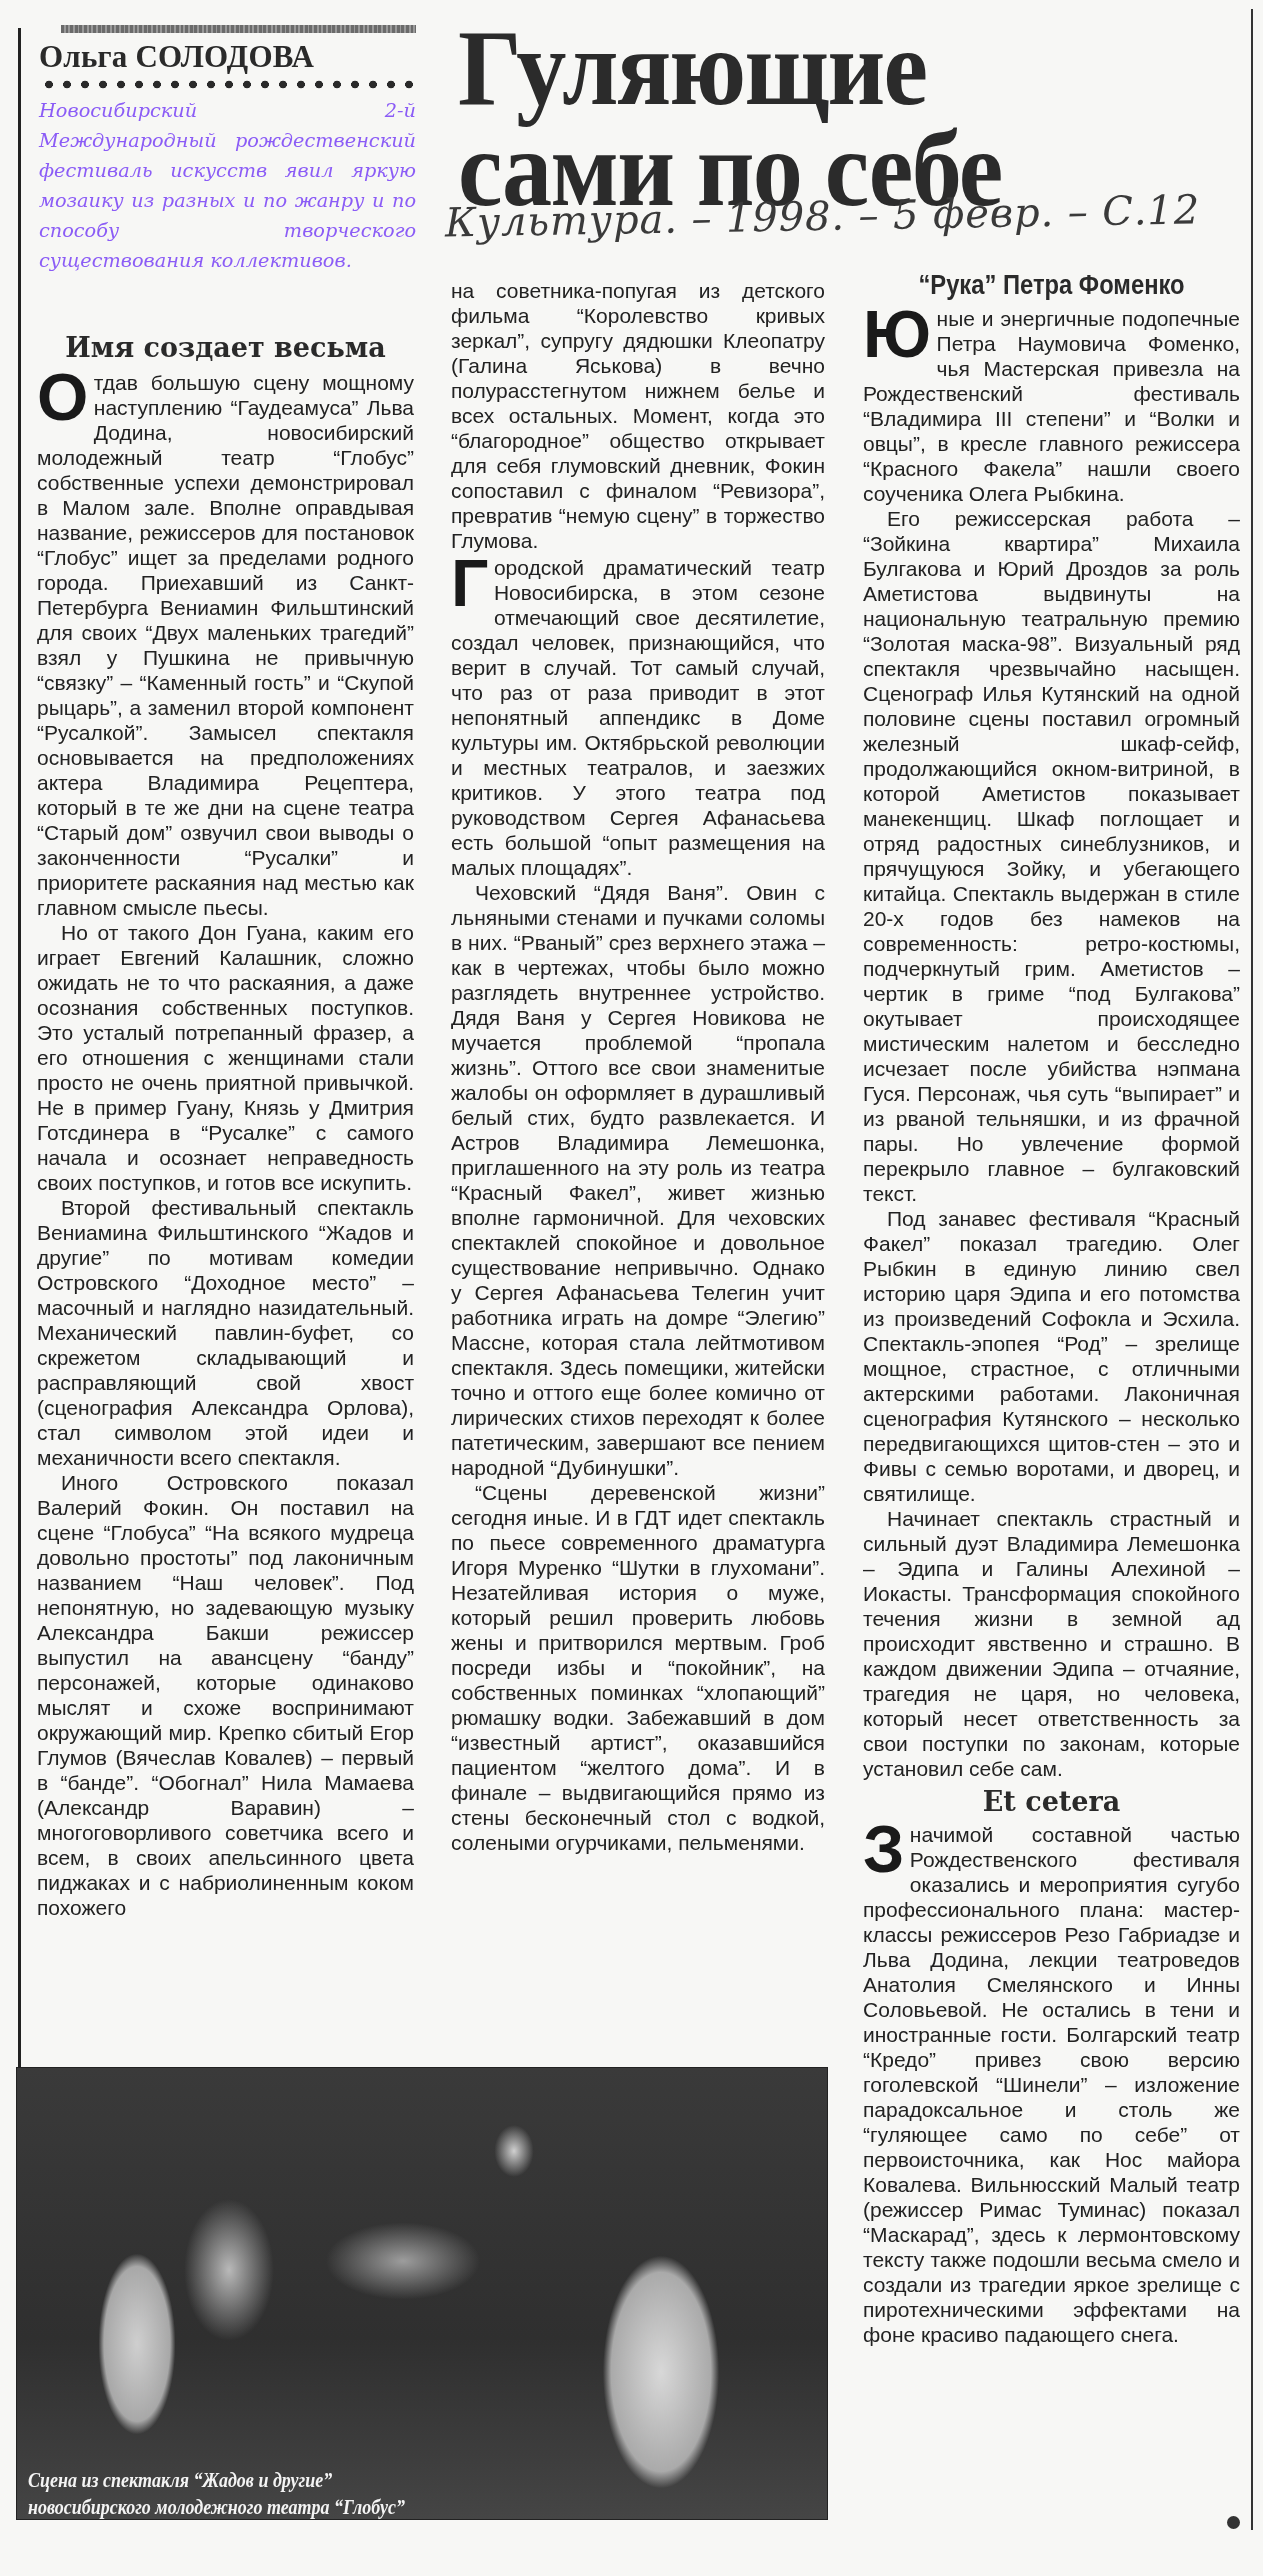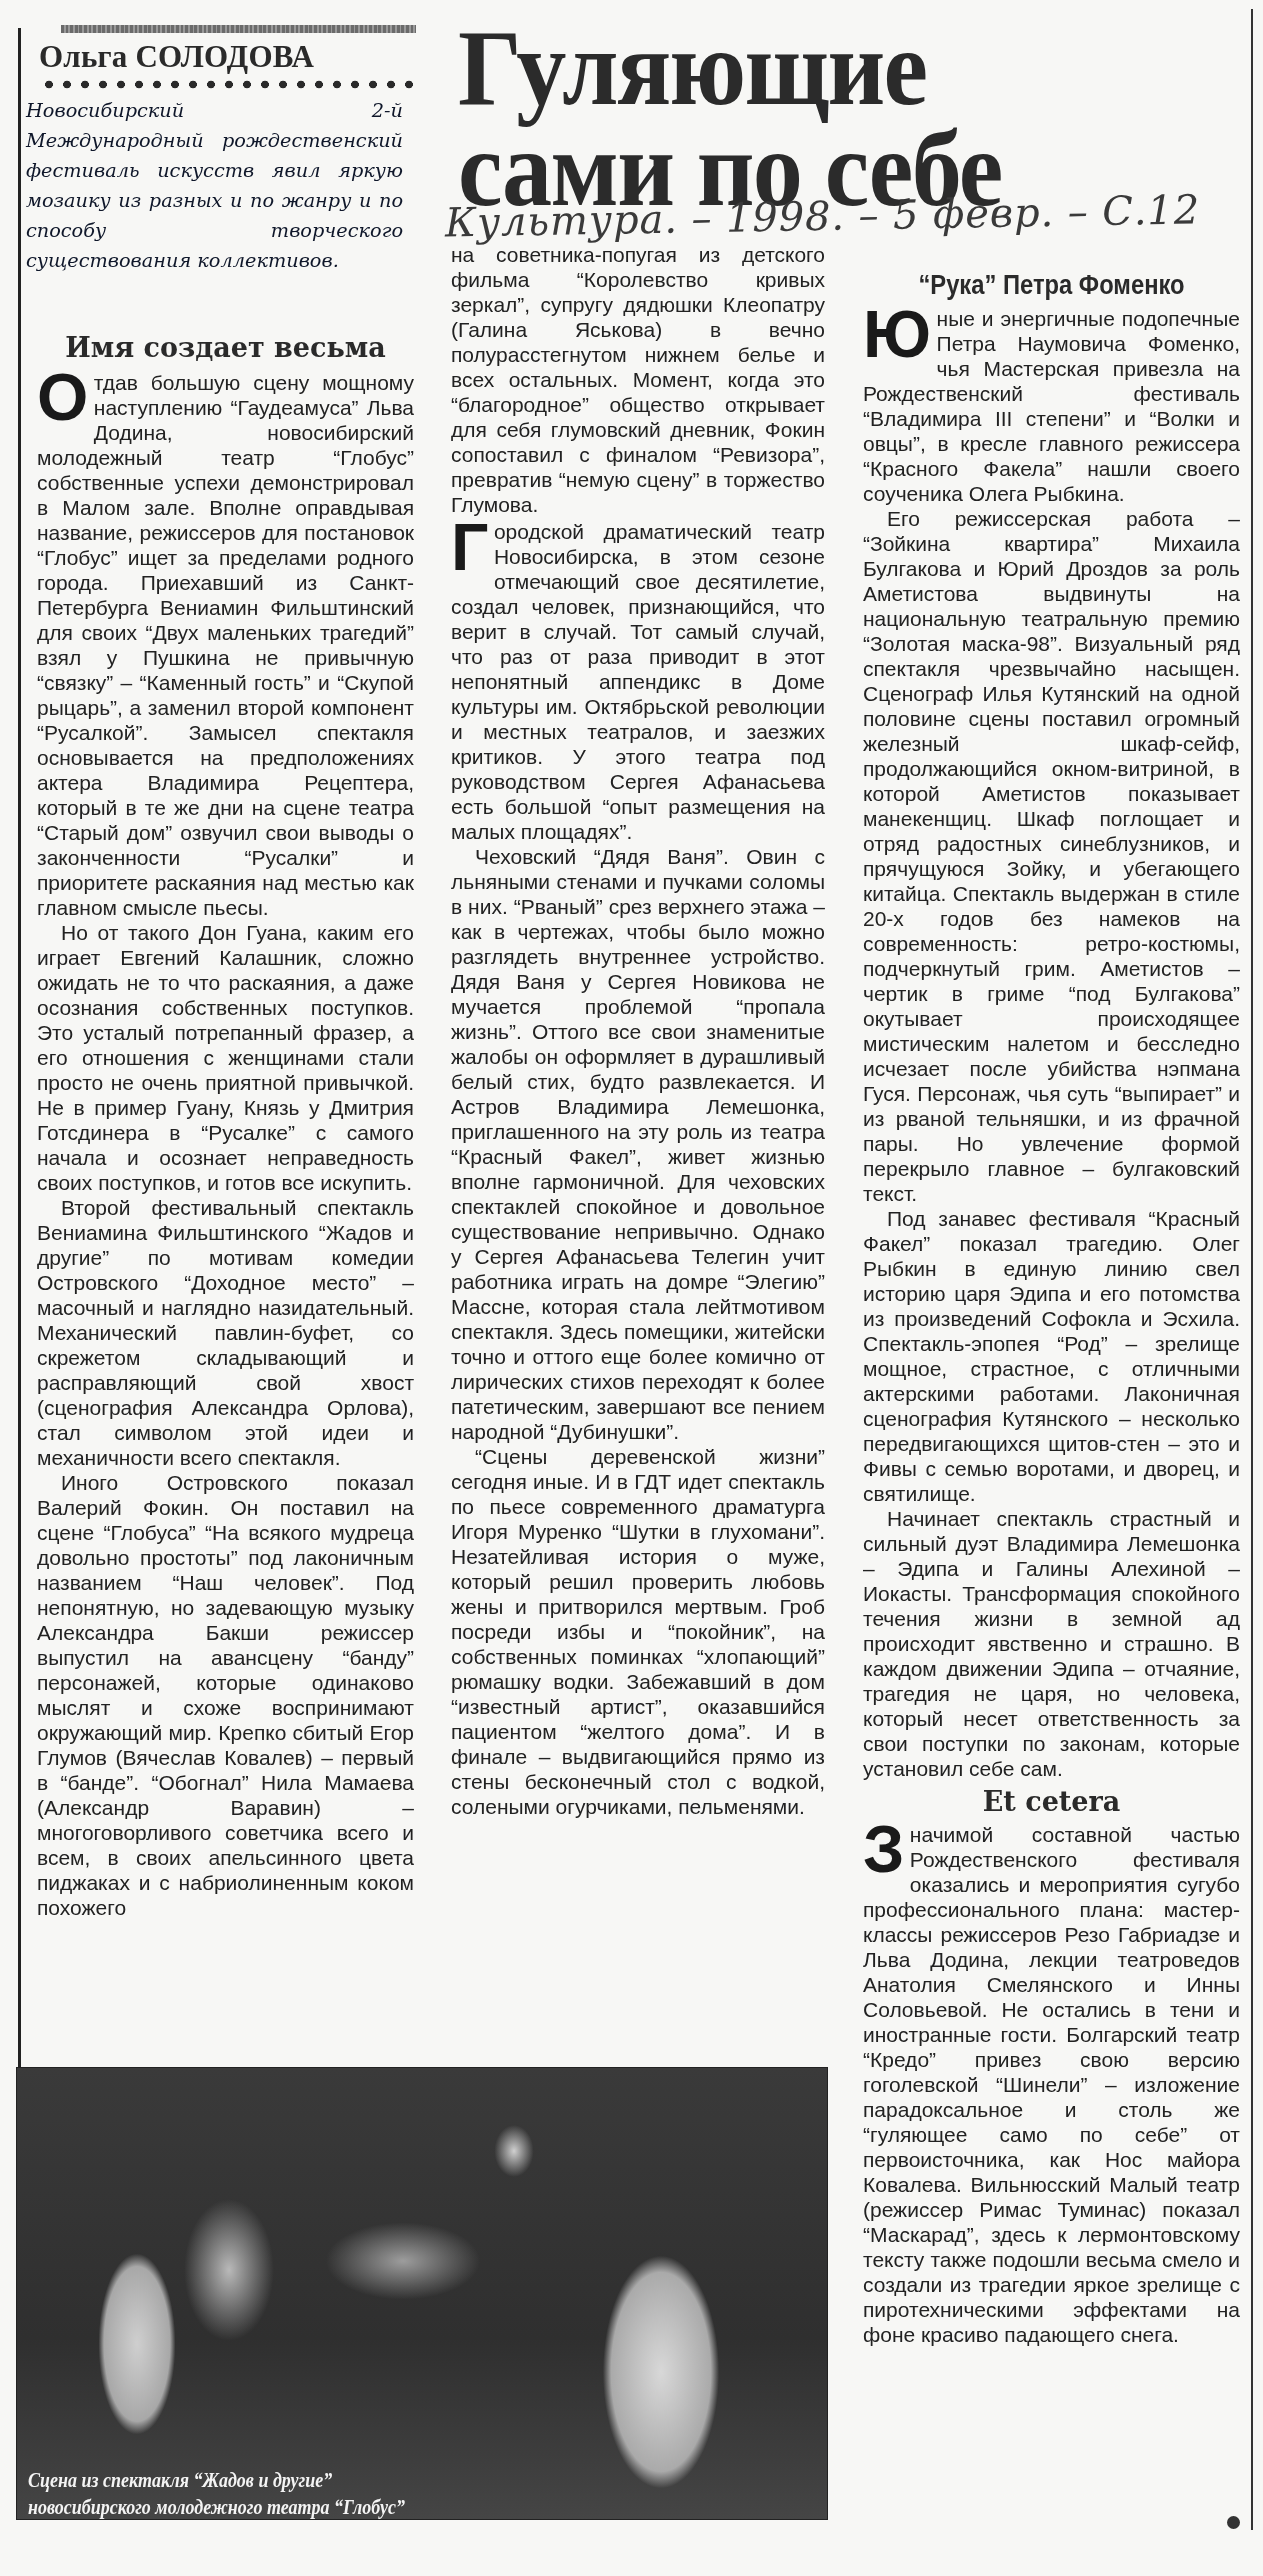--- a/index.html
+++ b/index.html
@@ -7,28 +7,28 @@
     width: 1263px; height: 2576px; position: relative; overflow: hidden;
     background: #f7f7f5; color: #1c1c1c;
     font-family: "Liberation Sans", sans-serif;
   }
   .abs { position: absolute; }
   .frame-left { left: 18.4px; top: 28px; width: 2.8px; height: 2447px; background: #222; }
   .frame-right { left: 1251px; top: 9.2px; width: 1.8px; height: 2521px; background: #333; }
   .top-rule { left: 61px; top: 25px; width: 355px; height: 8.3px; background: repeating-linear-gradient(90deg,#6a6a6a 0 2.8px,#9a9a9a 2.8px 4.6px); }
   .byline { left: 39px; top: 39px; font-family: Liberation Serif, serif; font-weight: bold; font-size: 31px; letter-spacing: 0.2px; color: #2a2a2a; }
   .dots { left: 40px; top: 79px; width: 375px; height: 11px; background: radial-gradient(circle, #2a2a2a 3.7px, transparent 4.1px) 0 0/18px 11px repeat-x; }
-  .lede { left: 26px; top: 96px; width: 377px; font-family: "DejaVu Serif", serif; font-style: italic; font-size: 19.3px; line-height: 30px; text-align: justify; color: #0f172a; }
+  .lede { left: 39px; top: 96px; width: 377px; font-family: "DejaVu Serif", serif; font-style: italic; font-size: 19.3px; line-height: 30px; text-align: justify; color: #8b5cf6; }
   .title { left: 449px; top: 0px; width: 718px; font-family: "Liberation Serif", serif; font-weight: bold; color: #2b2b2b; }
   .title .l1 { position: absolute; left: 9.2px; top: 16.6px; font-size: 109px; line-height: 101px; letter-spacing: -1.8px; transform: scaleX(0.92); transform-origin: left; white-space: nowrap; }
   .title .l2 { position: absolute; left: 9.2px; top: 118px; font-size: 109px; line-height: 101px; letter-spacing: -1.8px; transform: scaleX(0.92); transform-origin: left; white-space: nowrap; }
   .handwriting { left: 445px; top: 193px; font-family: "DejaVu Serif", serif; font-style: italic; font-size: 40px; color: #3a3a3a; transform: rotate(-1deg); white-space: nowrap; letter-spacing: 0.9px; }
   .col { font-family: "Liberation Sans", sans-serif; font-size: 21px; line-height: 25px; text-align: justify; hyphens: manual; color: #222; }
   .col p { margin: 0; text-indent: 24px; }
-  .col p.noind { text-indent: 0; }
+  .col p.noind { text-indent: 0; margin-top: 36px; }
   .col1 { left: 37px; top: 329px; width: 377px; }
   .col2 { left: 451px; top: 242px; width: 374px; }
   .col3 { left: 863px; top: 267px; width: 377px; }
   .sub { font-family: "DejaVu Serif", serif; font-size: 27px; text-align: center; margin: 0; color: #2a2a2a; line-height: 37px; text-indent: 0 !important; }
   .sub.sans { font-family: "Liberation Sans", sans-serif; font-weight: bold; transform: scaleX(0.88); }
   .drop { float: left; font-family: "Liberation Sans", sans-serif; font-weight: bold; font-size: 66px; line-height: 52px; margin: 1.8px 5.5px 0 0; color: #1a1a1a; }
   .photo { left: 15.6px; top: 2067px; width: 810px; height: 451px; background:
       radial-gradient(ellipse 55px 129px at 120px 276px, #cfcfcf 0, #a8a8a8 60%, transparent 70%),
       radial-gradient(ellipse 83px 166px at 644px 304px, #d8d8d8 0, #aaa 60%, transparent 70%),
       radial-gradient(ellipse 64px 101px at 212px 202px, #b9b9b9 0, transparent 70%),

